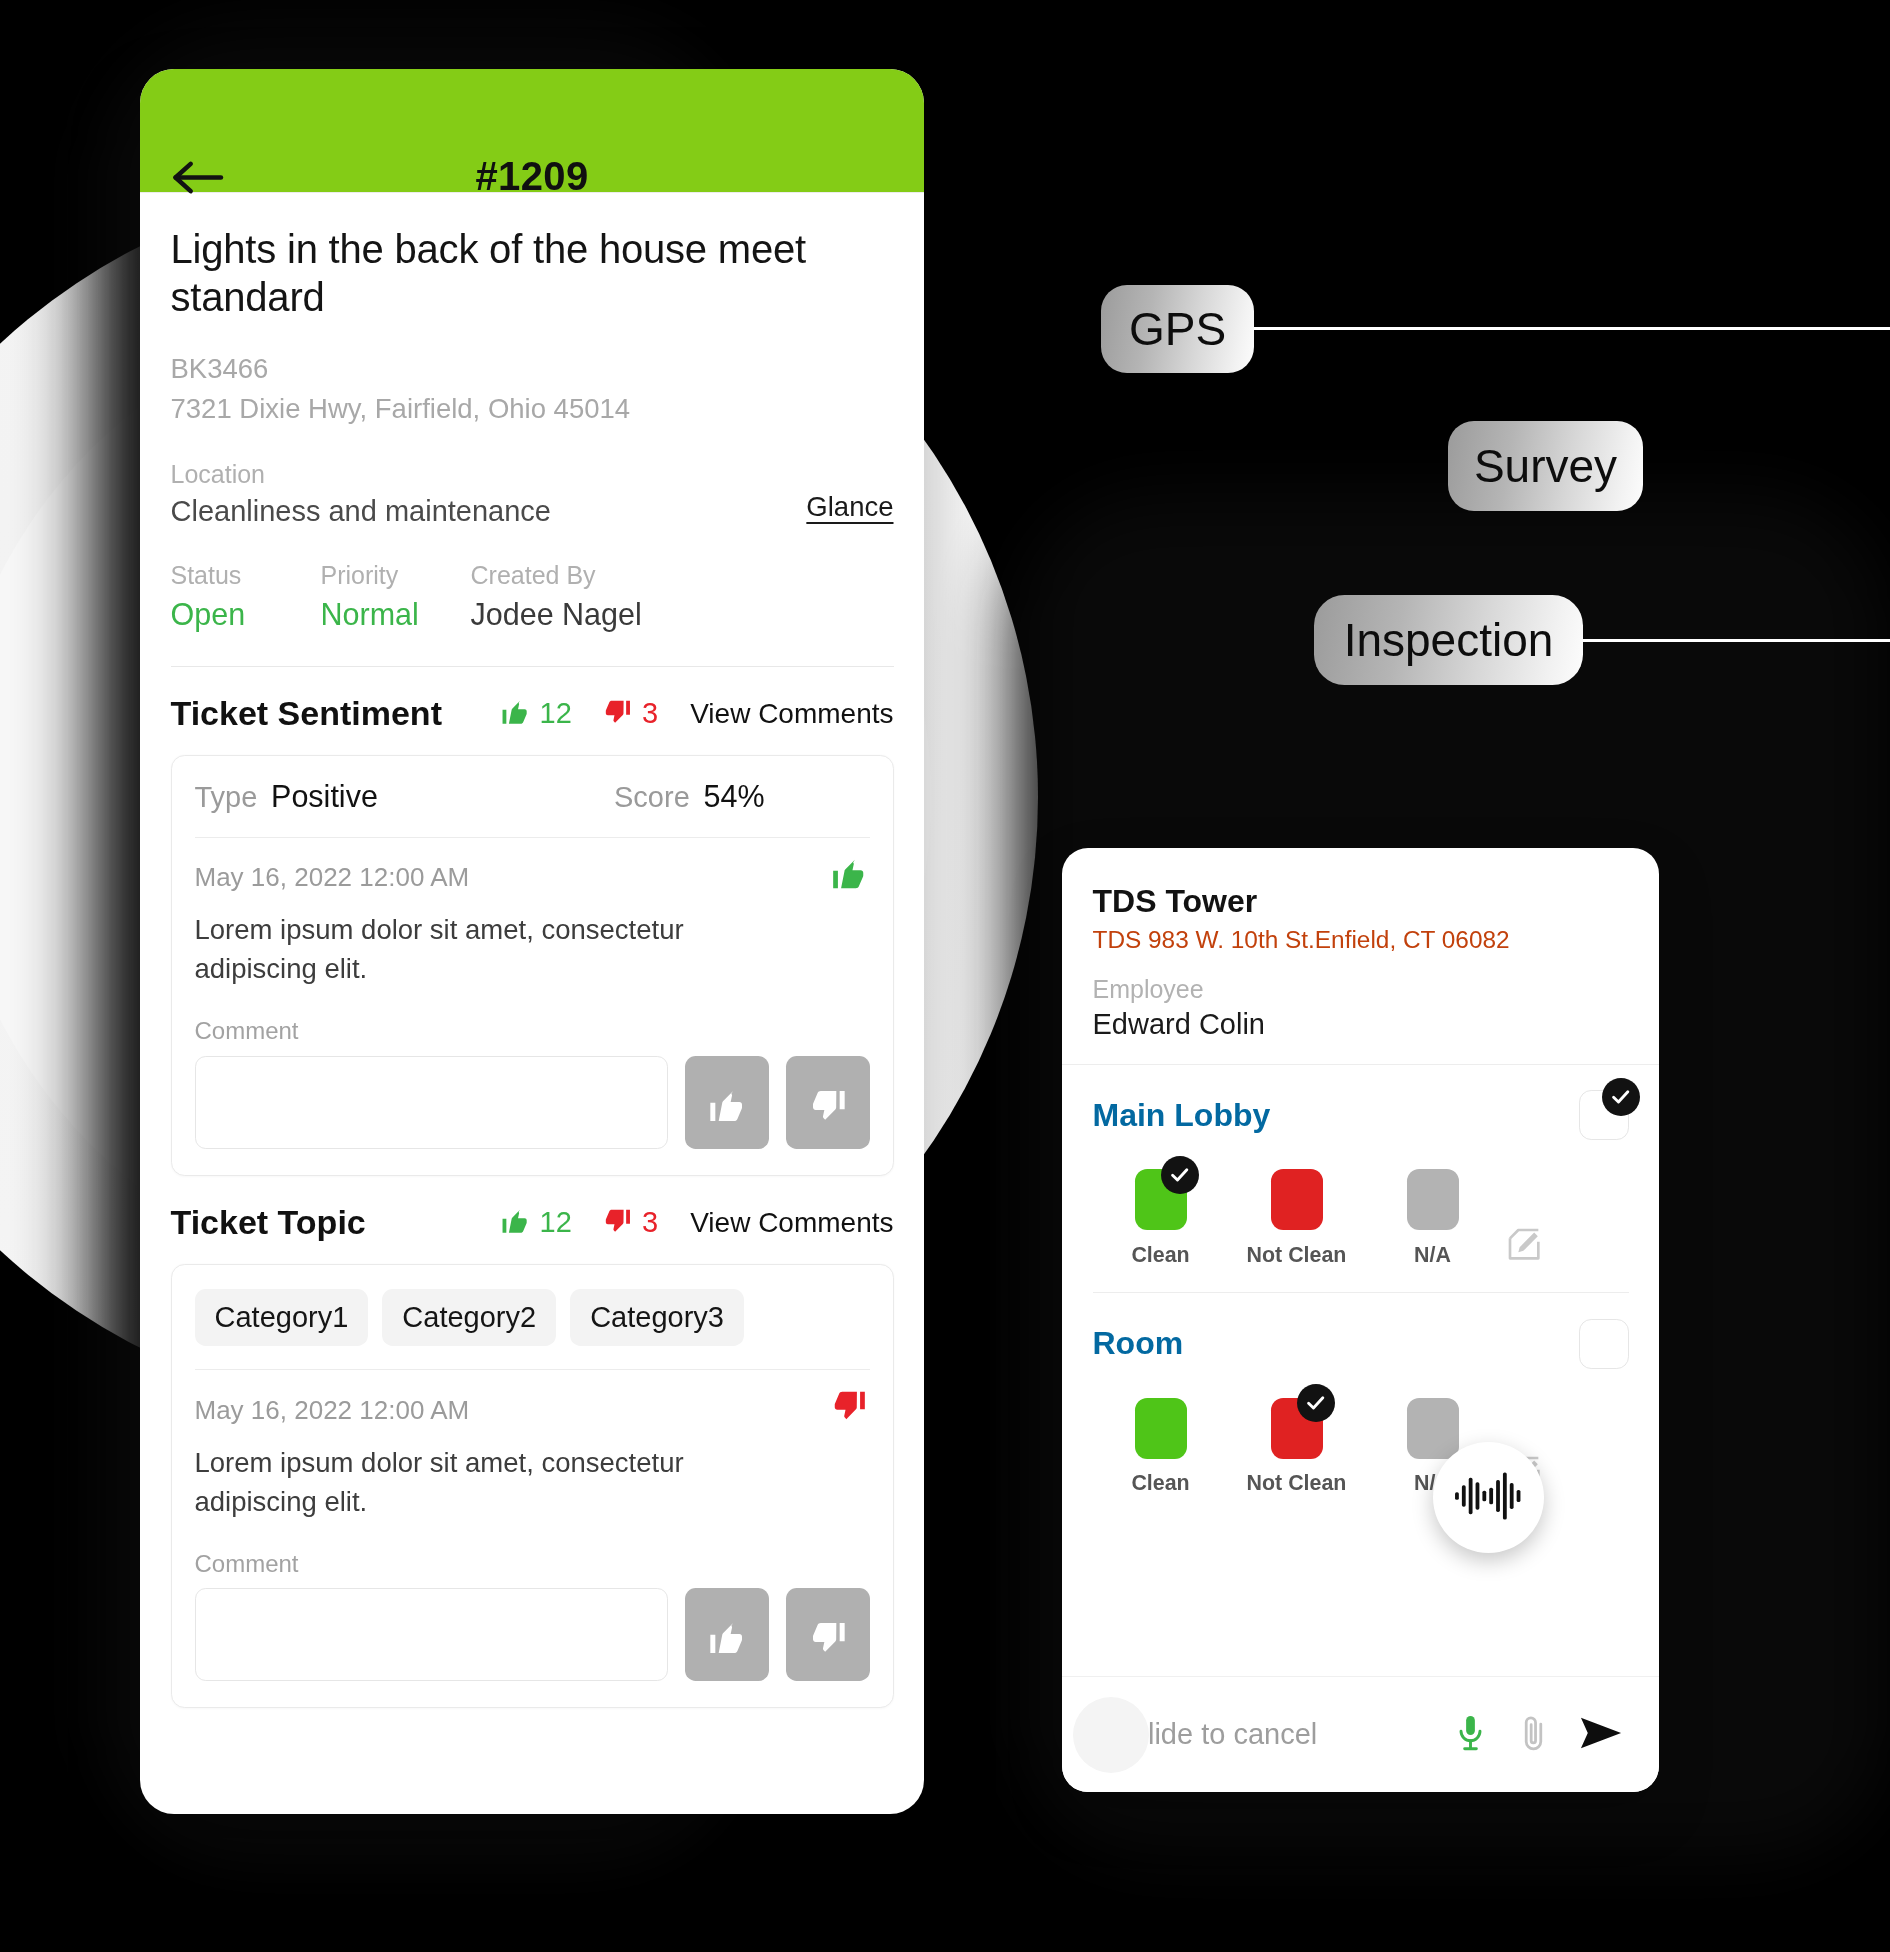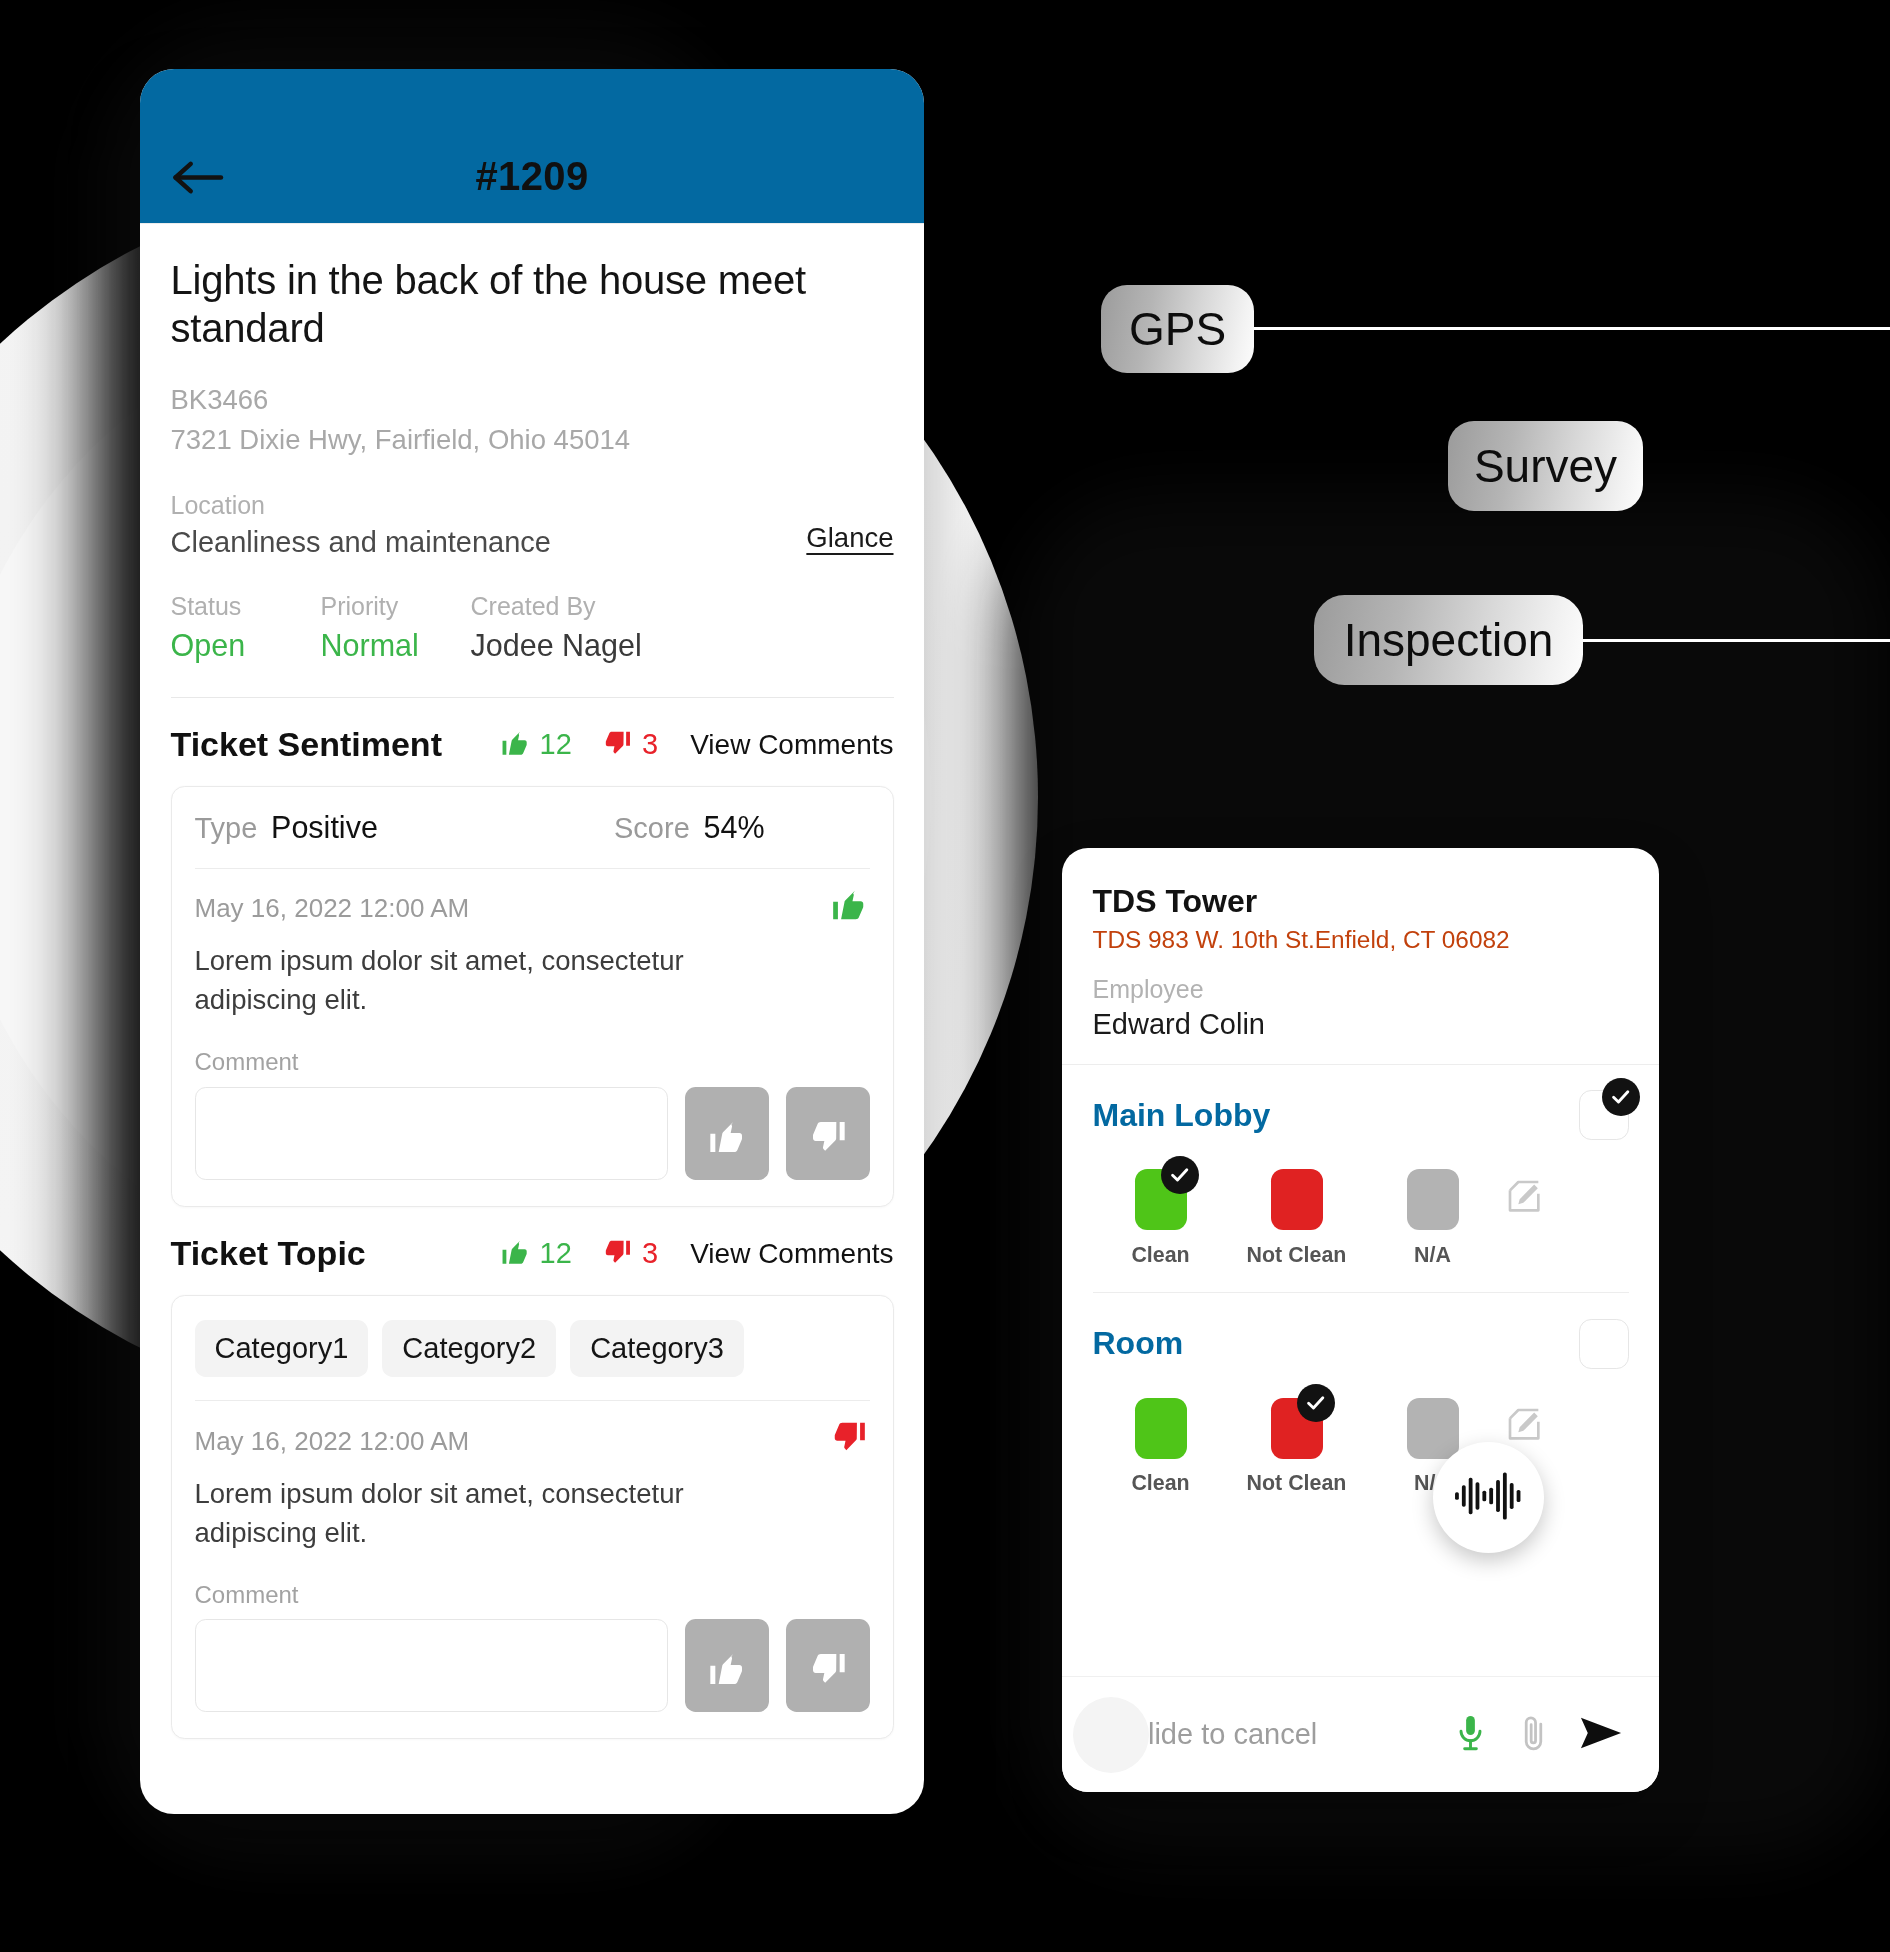--- a/index.html
+++ b/index.html
@@ -35,21 +35,21 @@
     opacity:.97;
   }
 
   
   .phone1{
     position:absolute; left:140px; top:69px; width:784px; height:1745px;
     background:#ffffff; border-radius:34px; overflow:hidden;
     box-shadow:0 30.5px 69px rgba(0,0,0,.25);
   }
   .p1-header{
-    position:relative; height:155px; background:#0369a1;
+    position:relative; height:124px; background:#84cc16;
     border-bottom:0.8px solid #ececec;
     display:flex; align-items:center;
   }
   .back-arrow{
     position:absolute; left:30.5px; top:87px; width:56px; height:43px; cursor:pointer;
   }
   .p1-title{
     position:absolute; left:0; right:0; top:85px; text-align:center;
     font-size:40px; font-weight:700; color:#101010; letter-spacing:0.4px;
   }
@@ -164,21 +164,21 @@
   .insp-name{ font-size:32px; font-weight:700; color:#0369a1; }
   .insp-check{
     position:relative; margin-left:auto; width:50px; height:50px;
     border:0.8px solid #e6e6e6; border-radius:12.2px; background:#fff;
   }
   .tick{
     position:absolute; right:-12.2px; top:-13.7px; width:38px; height:38px;
     border-radius:50%; background:#121212;
     display:flex; align-items:center; justify-content:center;
   }
-  .opts{ display:flex; align-items:flex-start; padding:29px 0 24.4px; position:relative; }
+  .opts{ display:flex; align-items:flex-end; padding:29px 0 24.4px; position:relative; }
   .opt{ width:136px; text-align:center; position:relative; }
   .swatch{
     width:52px; height:61px; border-radius:12.2px; margin:0 auto; position:relative;
   }
   .swatch.green{ background:#4fc518; }
   .swatch.red{ background:#e02222; }
   .swatch.grey{ background:#b3b3b3; }
   .swatch .tick{ right:-12.2px; top:-13.7px; }
   .opt-label{ margin-top:12.2px; font-size:21.4px; font-weight:700; color:#555; }
   .pencil{ margin-left:4.6px; margin-top:7.6px; }

